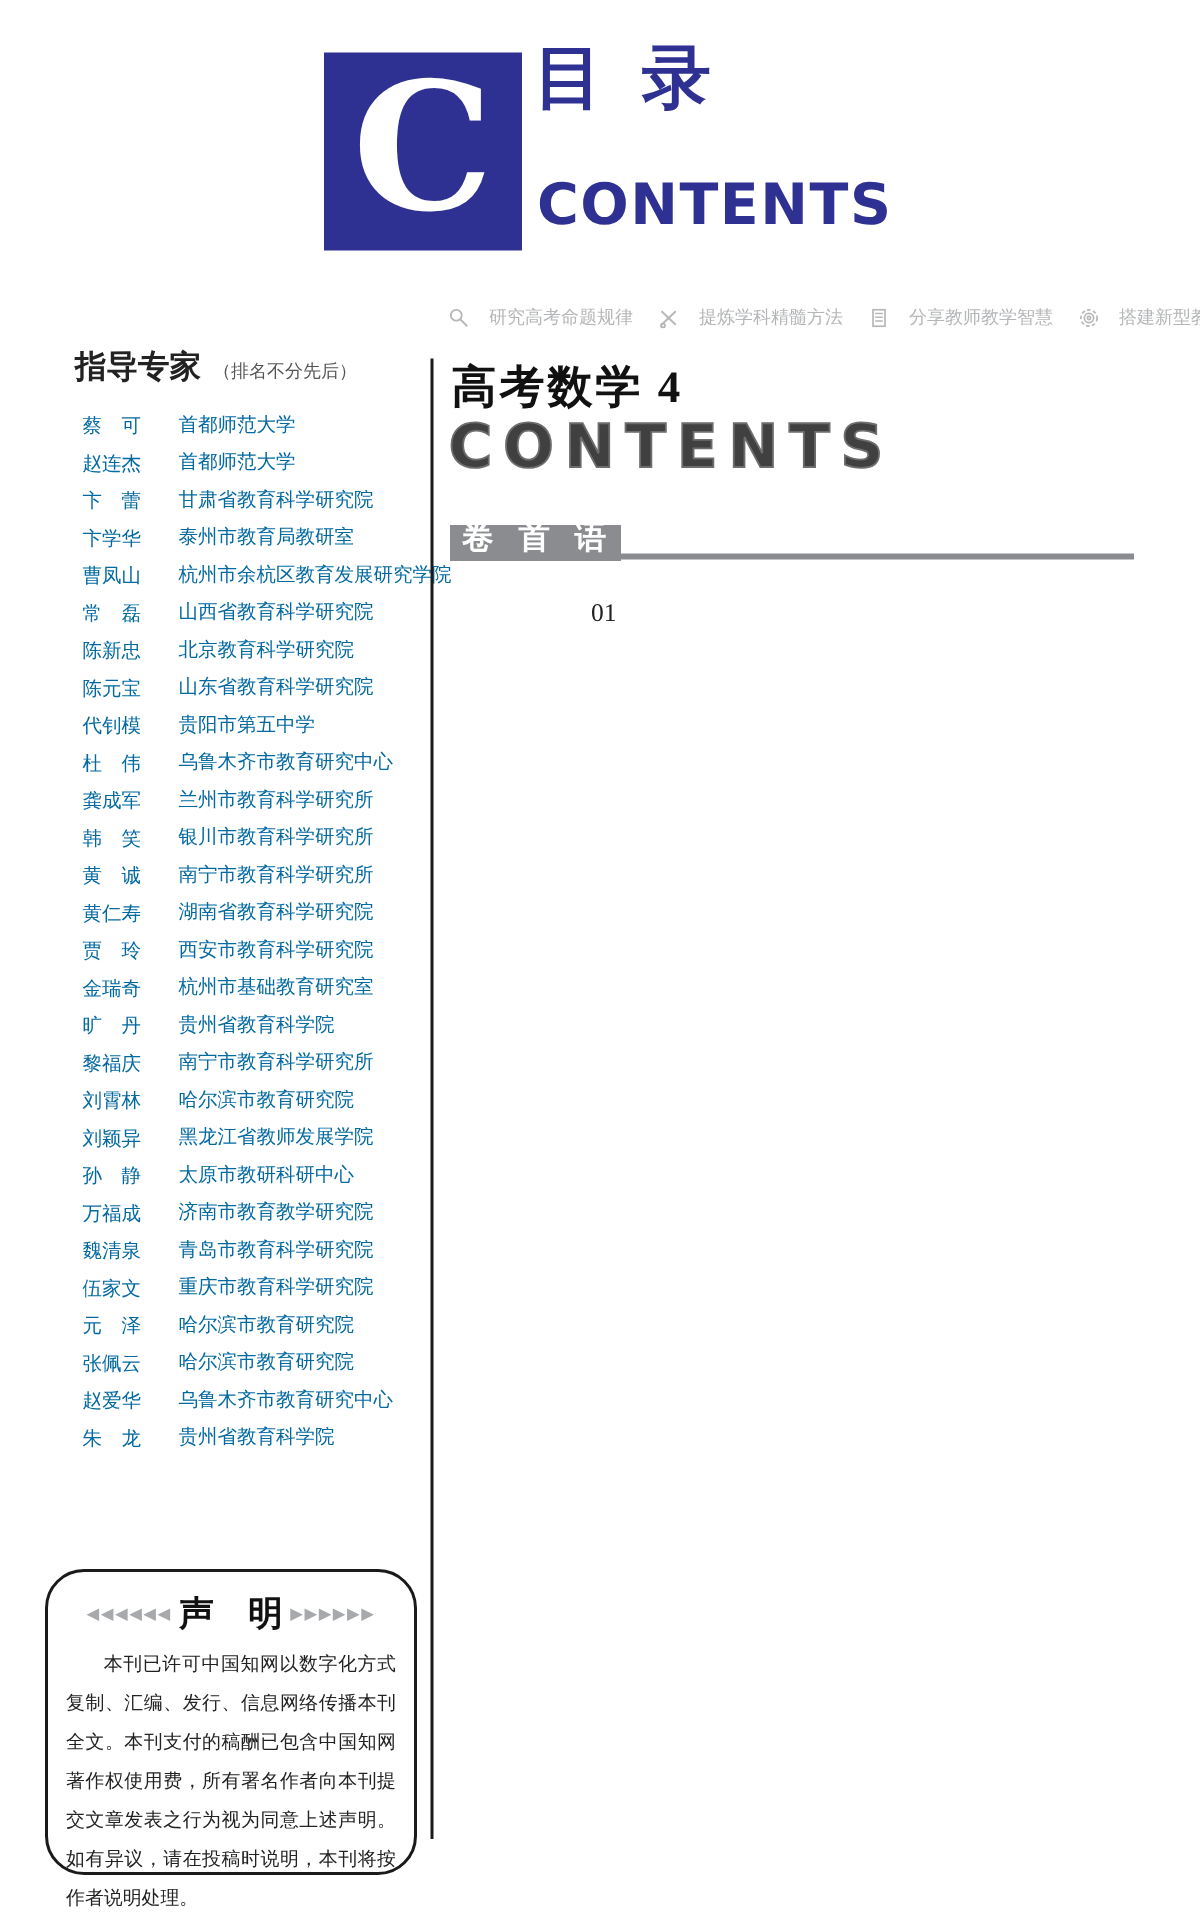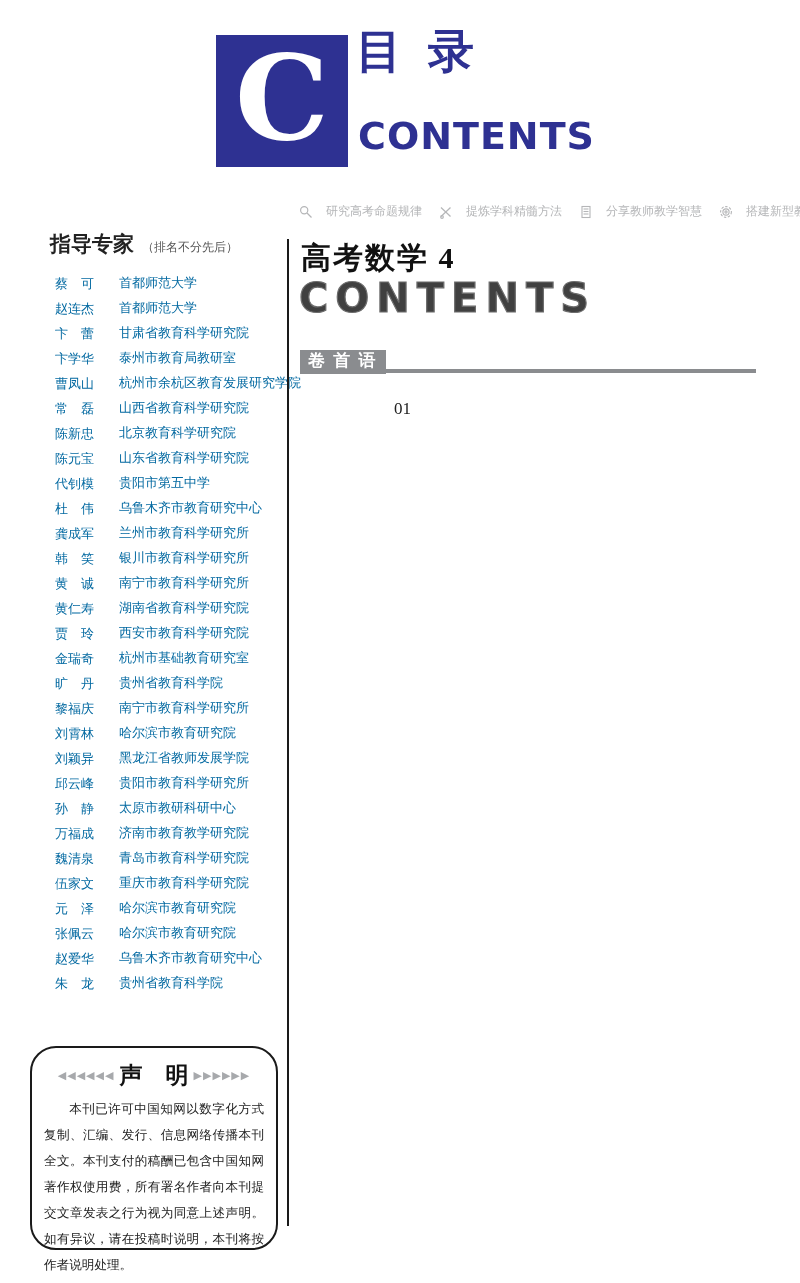--- a/index.html
+++ b/index.html
@@ -49,22 +49,22 @@
   .vline{position:absolute;left:287px;top:239px;width:2px;height:987px;background:#1a1a1a;}
   .journal-title{position:absolute;left:301px;top:238px;font-weight:bold;font-size:30px;
                  letter-spacing:2px;color:#111;white-space:nowrap;}
   .contents-word{position:absolute;left:299px;top:278px;font-family:"DejaVu Sans",sans-serif;
                  font-weight:bold;font-size:40px;letter-spacing:7px;color:#404040;
                  -webkit-text-stroke:1.2px #6d6d6d;line-height:1;}
 
   .sections{position:absolute;left:300px;top:350px;width:456px;}
   .sec-header{display:flex;margin:0 0 24px 0;}
   .sec-label{flex:none;background:#8a8c8f;color:#fff;
-             font-family:Liberation Serif, serif;font-weight:bold;
-             font-size:17px;letter-spacing:2px;padding:1px 8px 3px 8px;line-height:20px;}
+             font-family:Liberation Mono, monospace;font-weight:bold;
+             font-size:21px;letter-spacing:2px;padding:1px 8px 3px 8px;line-height:20px;}
   .sec-rule{flex:1;height:4px;background:#8a8c8f;align-self:flex-end;margin-bottom:1px;}
   .t-line{line-height:22px;margin-bottom:15px;}
   .entry{padding-left:94px;font-size:18px;color:#222;white-space:nowrap;}
   .entry .page{display:inline-block;width:40px;font-size:17px;}
 </style>
 </head>
 <body>
 
 <div class="page">
 
@@ -216,24 +216,20 @@
       <div class="expert-row">
         <span class="expert-name">刘霄林</span>
         <span class="expert-org">哈尔滨市教育研究院</span>
       </div>
 
       <div class="expert-row">
         <span class="expert-name">刘颖异</span>
         <span class="expert-org">黑龙江省教师发展学院</span>
       </div>
 
-      <div class="expert-row">
-        <span class="expert-name">邱云峰</span>
-        <span class="expert-org">贵阳市教育科学研究所</span>
-      </div>
 
       <div class="expert-row">
         <span class="expert-name">孙　静</span>
         <span class="expert-org">太原市教研科研中心</span>
       </div>
 
       <div class="expert-row">
         <span class="expert-name">万福成</span>
         <span class="expert-org">济南市教育教学研究院</span>
       </div>

